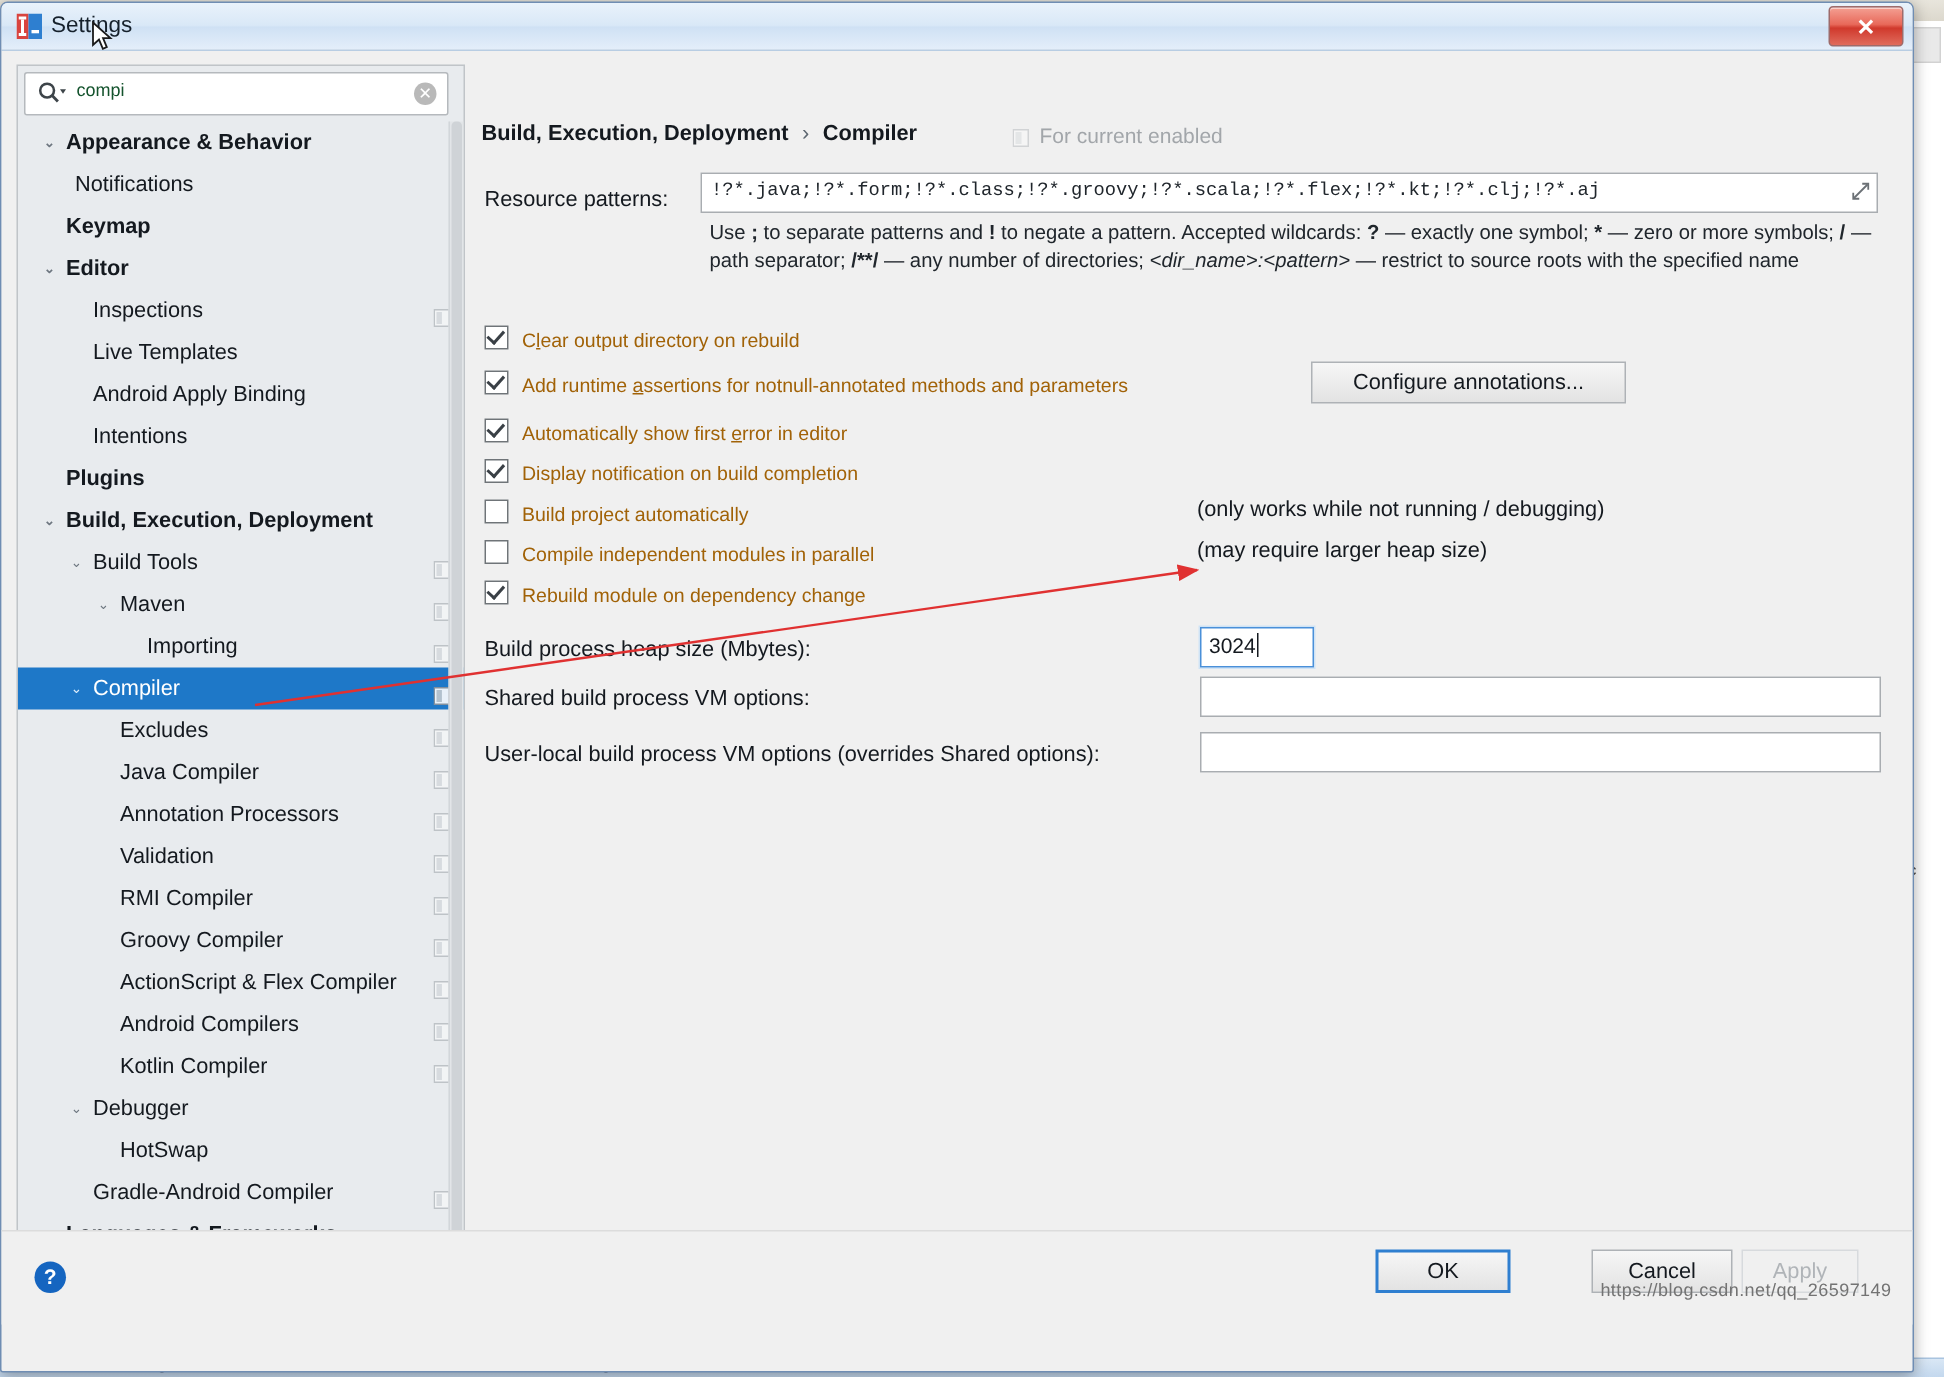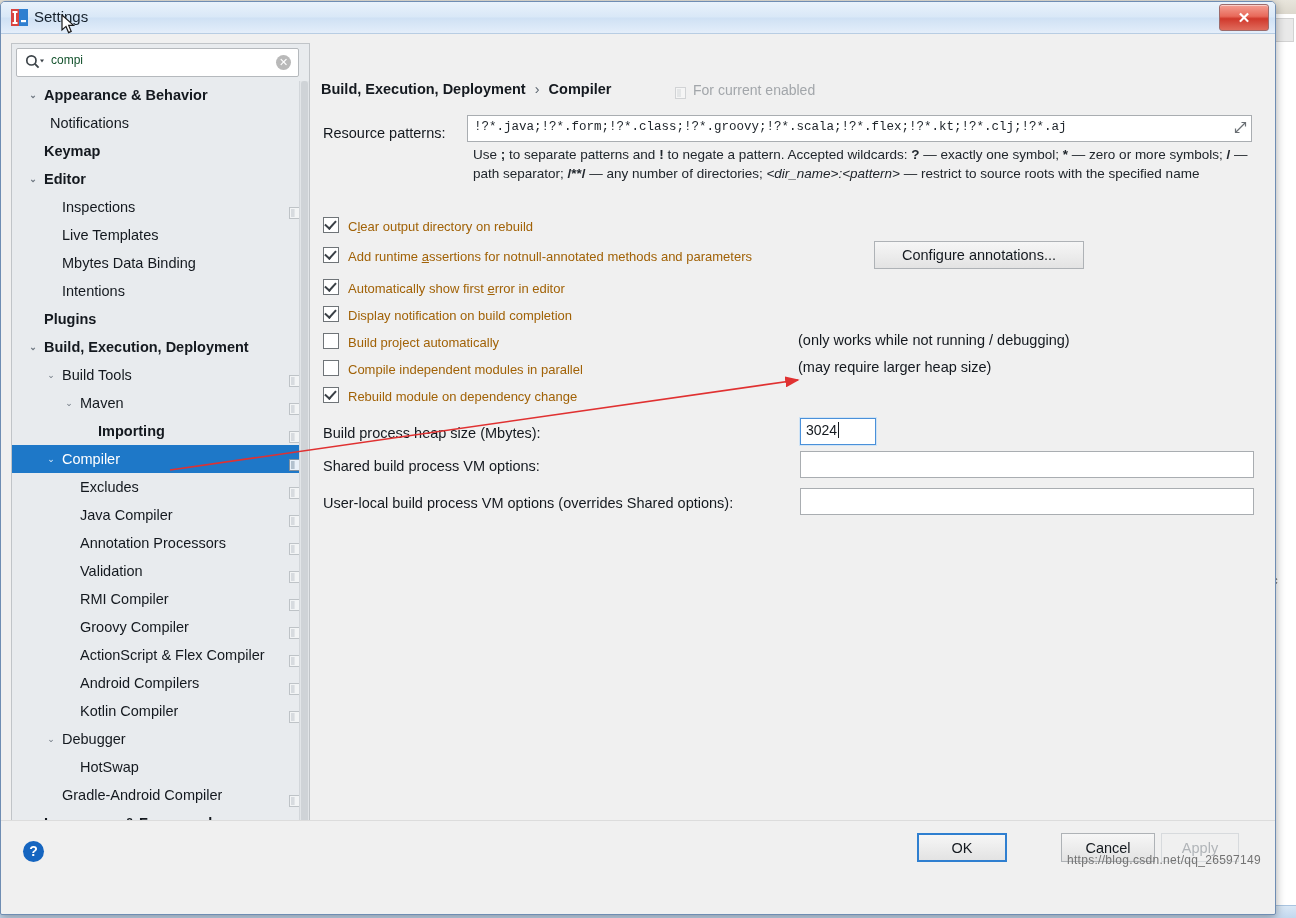--- a/index.html
+++ b/index.html
@@ -353,21 +353,21 @@
               <span class="tlabel" style="left: 50px; max-width: 228px;">Inspections</span>
               <span class="scope-icon"><svg width="11" height="12" viewBox="0 0 11 12">
                   <rect x="0.5" y="0.5" width="10" height="11" fill="#ffffff" stroke="#8d939a"></rect>
                   <rect x="2" y="2" width="3.6" height="8" fill="#c3c9cf"></rect>
                 </svg></span>
             </div>
             <div class="trow">
               <span class="tlabel" style="left: 50px; max-width: 228px;">Live Templates</span>
             </div>
             <div class="trow">
-              <span class="tlabel" style="left: 50px; max-width: 228px;">Mbytes Data Binding</span>
+              <span class="tlabel" style="left: 50px; max-width: 228px;">Android Apply Binding</span>
             </div>
             <div class="trow">
               <span class="tlabel" style="left: 50px; max-width: 228px;">Intentions</span>
             </div>
             <div class="trow bold">
               <span class="tlabel" style="left: 32px; max-width: 246px;">Plugins</span>
             </div>
             <div class="trow bold">
               <span class="twist" style="left: 14px;">⌄</span>
               <span class="tlabel" style="left: 32px; max-width: 246px;">Build, Execution, Deployment</span>
@@ -382,21 +382,21 @@
             </div>
             <div class="trow">
               <span class="twist" style="left: 50px;">⌄</span>
               <span class="tlabel" style="left: 68px; max-width: 210px;">Maven</span>
               <span class="scope-icon"><svg width="11" height="12" viewBox="0 0 11 12">
                   <rect x="0.5" y="0.5" width="10" height="11" fill="#ffffff" stroke="#8d939a"></rect>
                   <rect x="2" y="2" width="3.6" height="8" fill="#c3c9cf"></rect>
                 </svg></span>
             </div>
             <div class="trow">
-              <span class="tlabel" style="left: 86px; max-width: 192px; font-weight: bold;">Importing</span>
+              <span class="tlabel" style="left: 86px; max-width: 192px;">Importing</span>
               <span class="scope-icon"><svg width="11" height="12" viewBox="0 0 11 12">
                   <rect x="0.5" y="0.5" width="10" height="11" fill="#ffffff" stroke="#8d939a"></rect>
                   <rect x="2" y="2" width="3.6" height="8" fill="#c3c9cf"></rect>
                 </svg></span>
             </div>
             <div class="trow sel">
               <span class="twist" style="left: 32px;">⌄</span>
               <span class="tlabel" style="left: 50px; max-width: 228px;">Compiler</span>
               <span class="scope-icon"><svg width="11" height="12" viewBox="0 0 11 12">
                   <rect x="0.5" y="0.5" width="10" height="11" fill="#ffffff" stroke="#8d939a"></rect>

